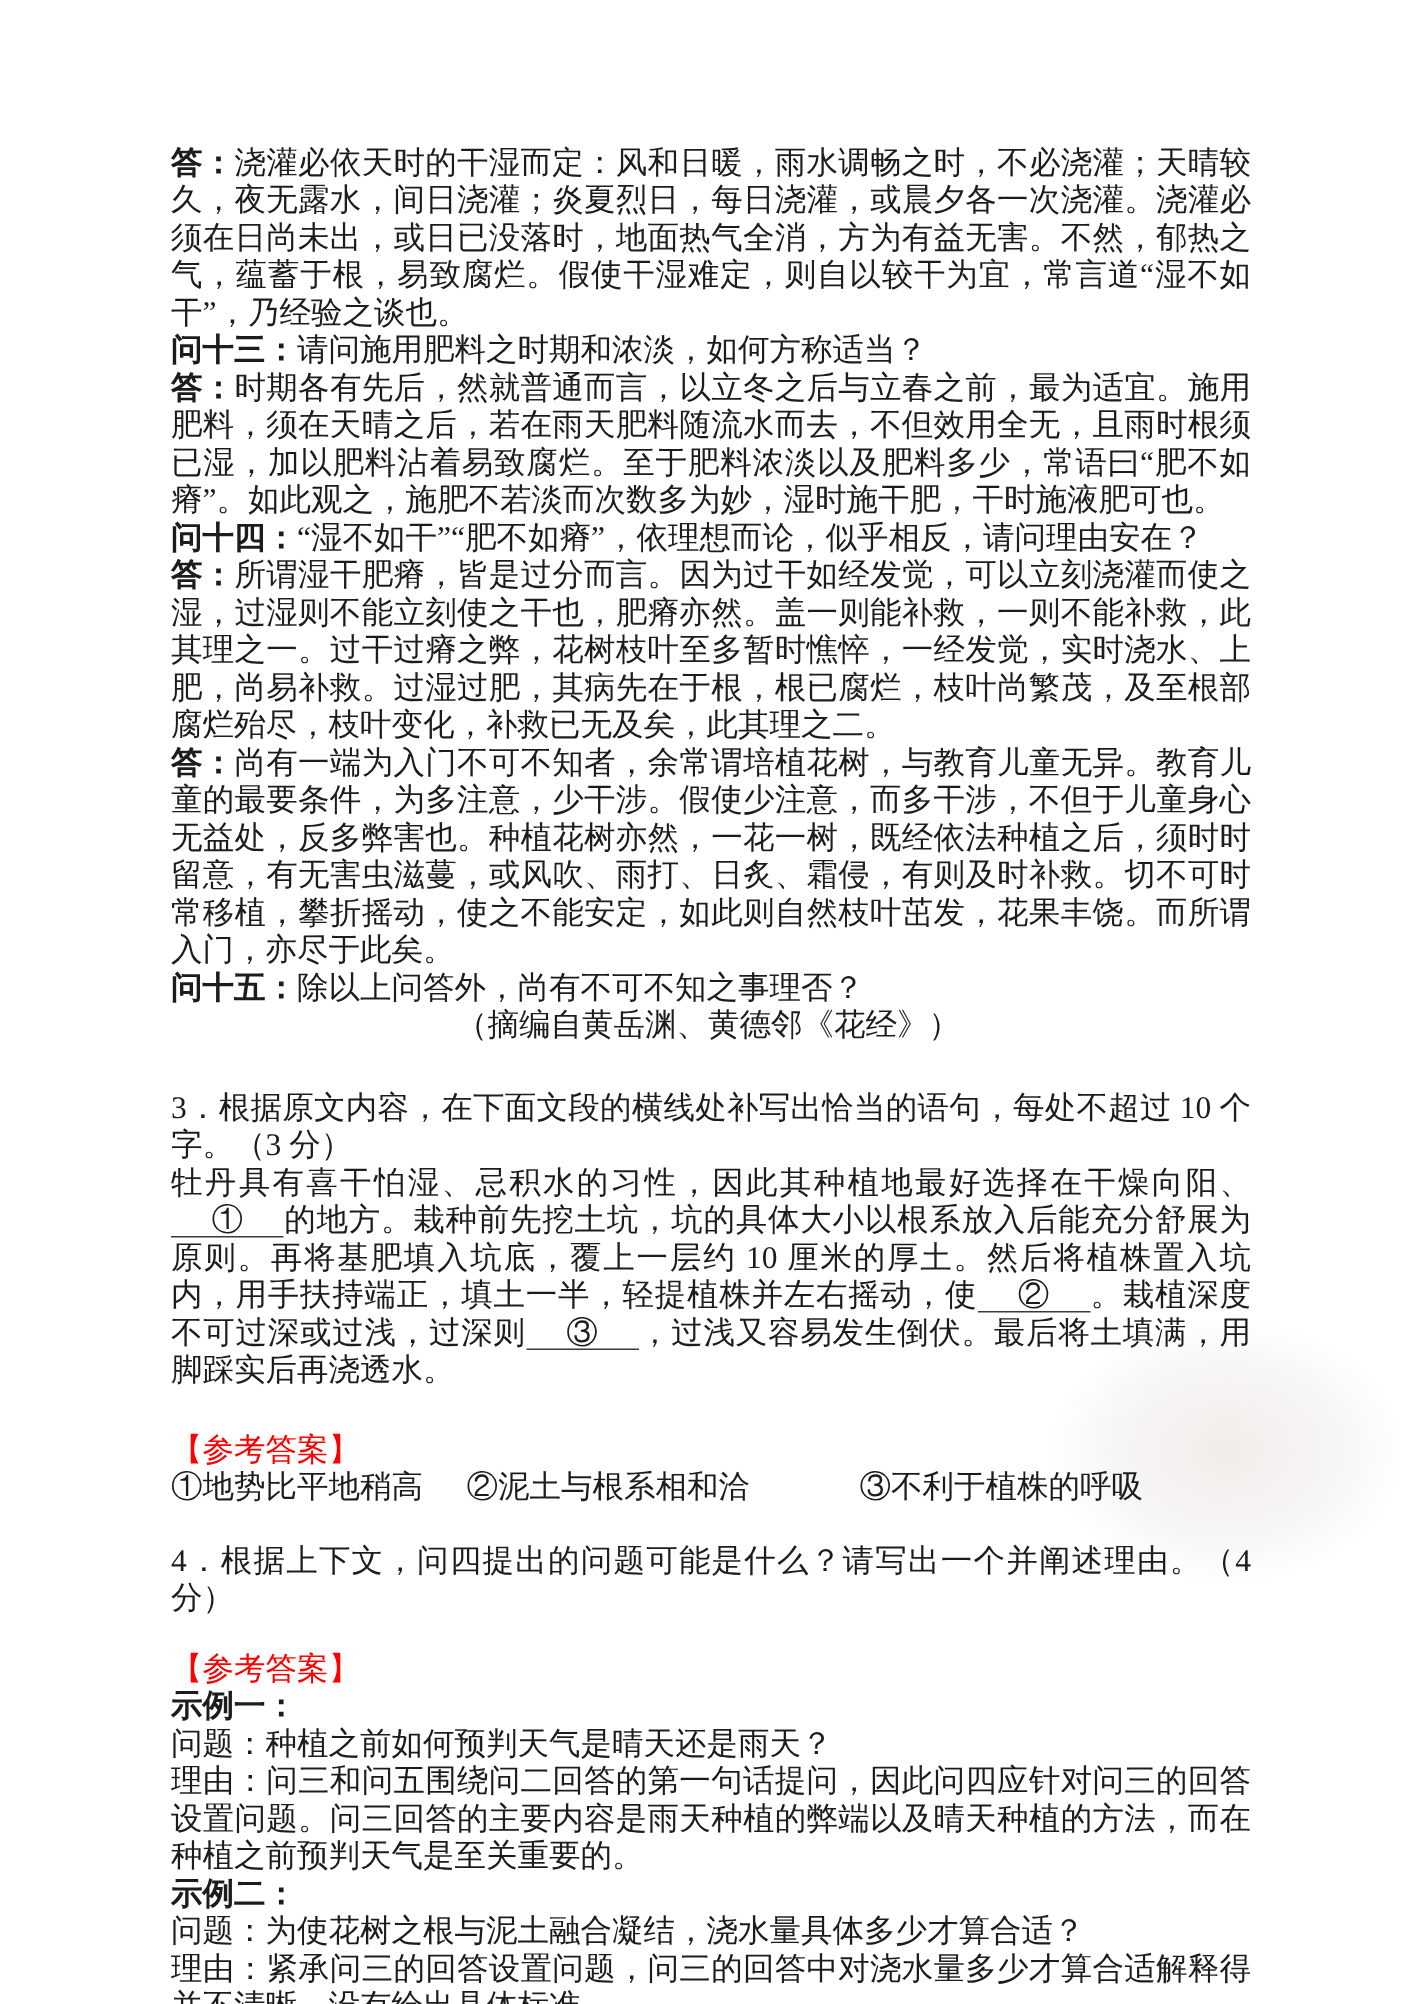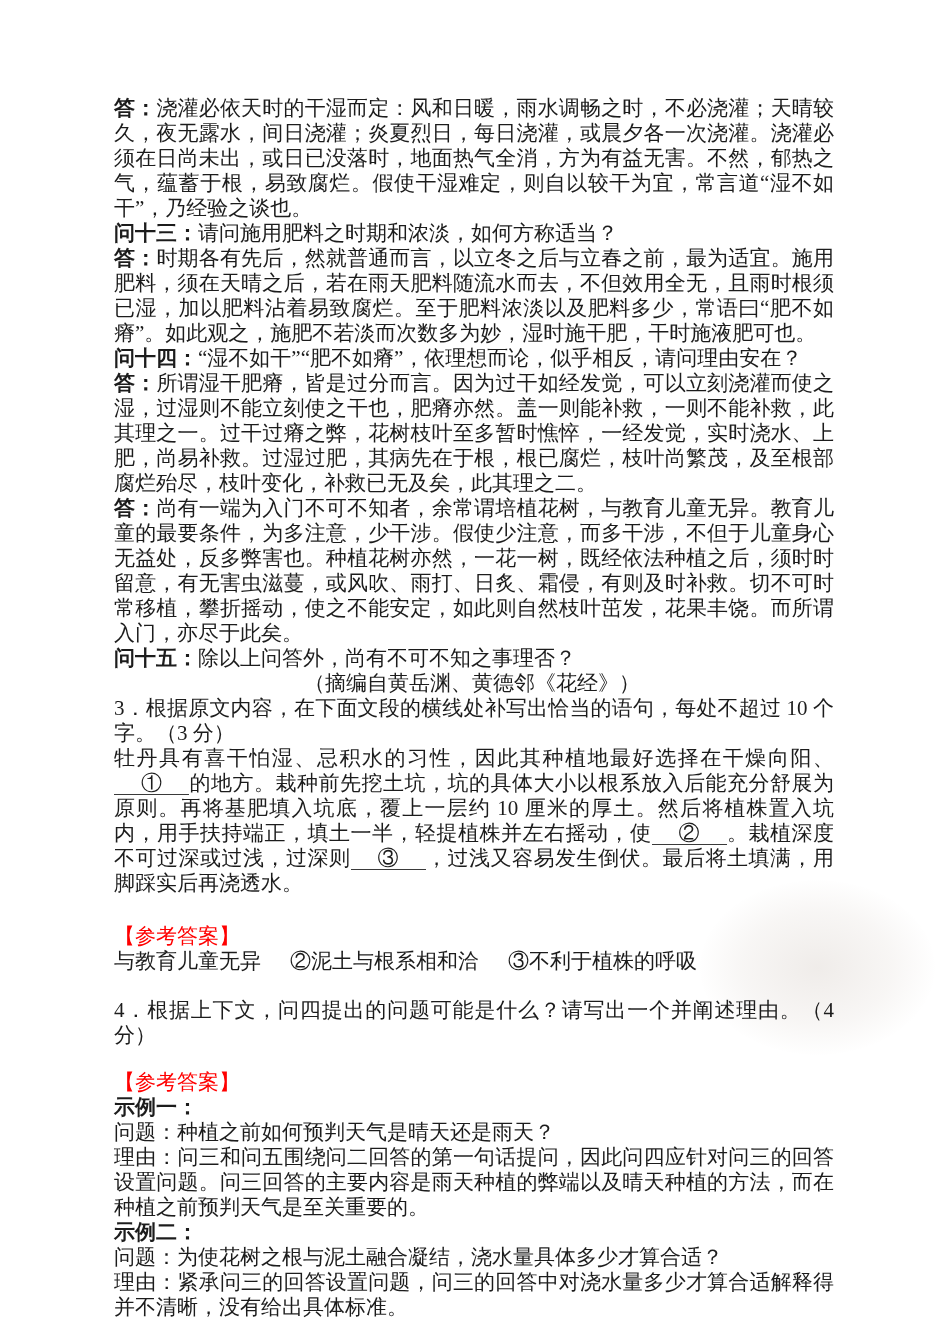--- a/index.html
+++ b/index.html
@@ -26,30 +26,30 @@
     font-size: 21px;
     line-height: 25px;
     text-align: justify;
   }
   p { margin: 0; padding: 0; }
   .bold { font-weight: bold; }
   .citation {
     text-align: center;
     padding-right: 4px;
   }
-  .q3-header { }
+  .q3-header { margin-top: 30px; }
   .ref-heading {
     color: var(--red);
     font-weight: normal;
   }
   .ref-heading.first { margin-top: 28px; }
   .ref-heading.second { margin-top: 22px; }
   .answer3-line { text-align: left; }
   .answer3-line .ans-item { margin-right: 29px; }
-  .answer3-line .ans-item:last-child { margin-right: 0; }
+  .answer3-line .ans-item:last-child { margin-right: 0; margin-left: 44px; }
   .q4-line { margin-top: 24px; }
   .blank {
     display: inline-block;
     min-width: 75px;
     text-align: center;
     border-bottom: 1.5px solid #3a3a3a;
     line-height: 21px;
     vertical-align: baseline;
   }
   .scan-artifact {
@@ -84,21 +84,21 @@
     <p class="citation">（摘编自黄岳渊、黄德邻《花经》）</p>
   </div>
 
   <div>
     <p class="q3-header">3．根据原文内容，在下面文段的横线处补写出恰当的语句，每处不超过 10 个字。（3 分）</p>
     <p><span>牡丹具有喜干怕湿、忌积水的习性，因此其种植地最好选择在干燥向阳、</span><span class="blank">①</span><span>的地方。栽种前先挖土坑，坑的具体大小以根系放入后能充分舒展为原则。再将基肥填入坑底，覆上一层约 10 厘米的厚土。然后将植株置入坑内，用手扶持端正，填土一半，轻提植株并左右摇动，使</span><span class="blank">②</span><span>。栽植深度不可过深或过浅，过深则</span><span class="blank">③</span><span>，过浅又容易发生倒伏。最后将土填满，用脚踩实后再浇透水。</span></p>
   </div>
 
   <div>
     <p class="ref-heading first">【参考答案】</p>
-    <p class="answer3-line"><span class="ans-item">与教育儿童无异</span><span class="ans-item">②泥土与根系相和洽</span><span class="ans-item">③不利于植株的呼吸</span></p>
+    <p class="answer3-line"><span class="ans-item">①地势比平地稍高</span><span class="ans-item">②泥土与根系相和洽</span><span class="ans-item">③不利于植株的呼吸</span></p>
   </div>
 
   <p class="q4-line">4．根据上下文，问四提出的问题可能是什么？请写出一个并阐述理由。（4 分）</p>
 
   <div>
     <p class="ref-heading second">【参考答案】</p>
     <p class="bold">示例一：</p>
     <p>问题：种植之前如何预判天气是晴天还是雨天？</p>
     <p>理由：问三和问五围绕问二回答的第一句话提问，因此问四应针对问三的回答设置问题。问三回答的主要内容是雨天种植的弊端以及晴天种植的方法，而在种植之前预判天气是至关重要的。</p>
     <p class="bold">示例二：</p>

